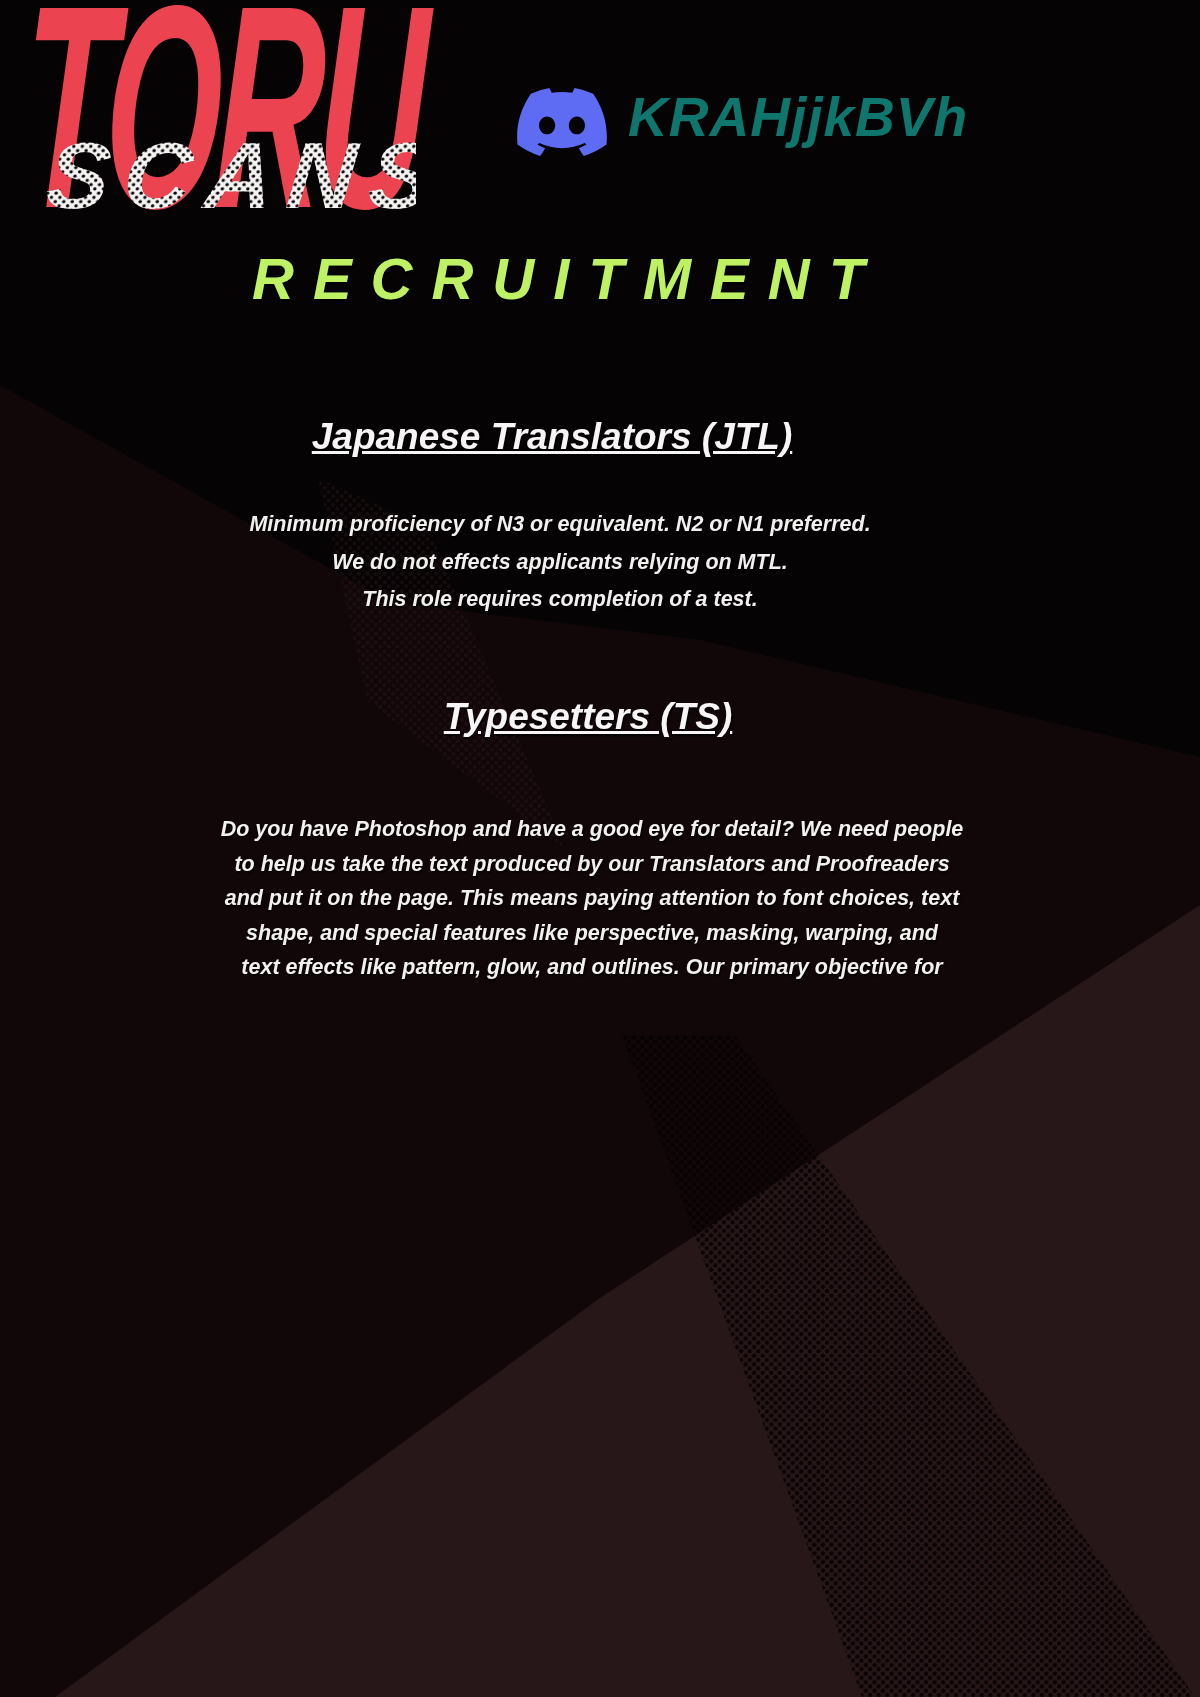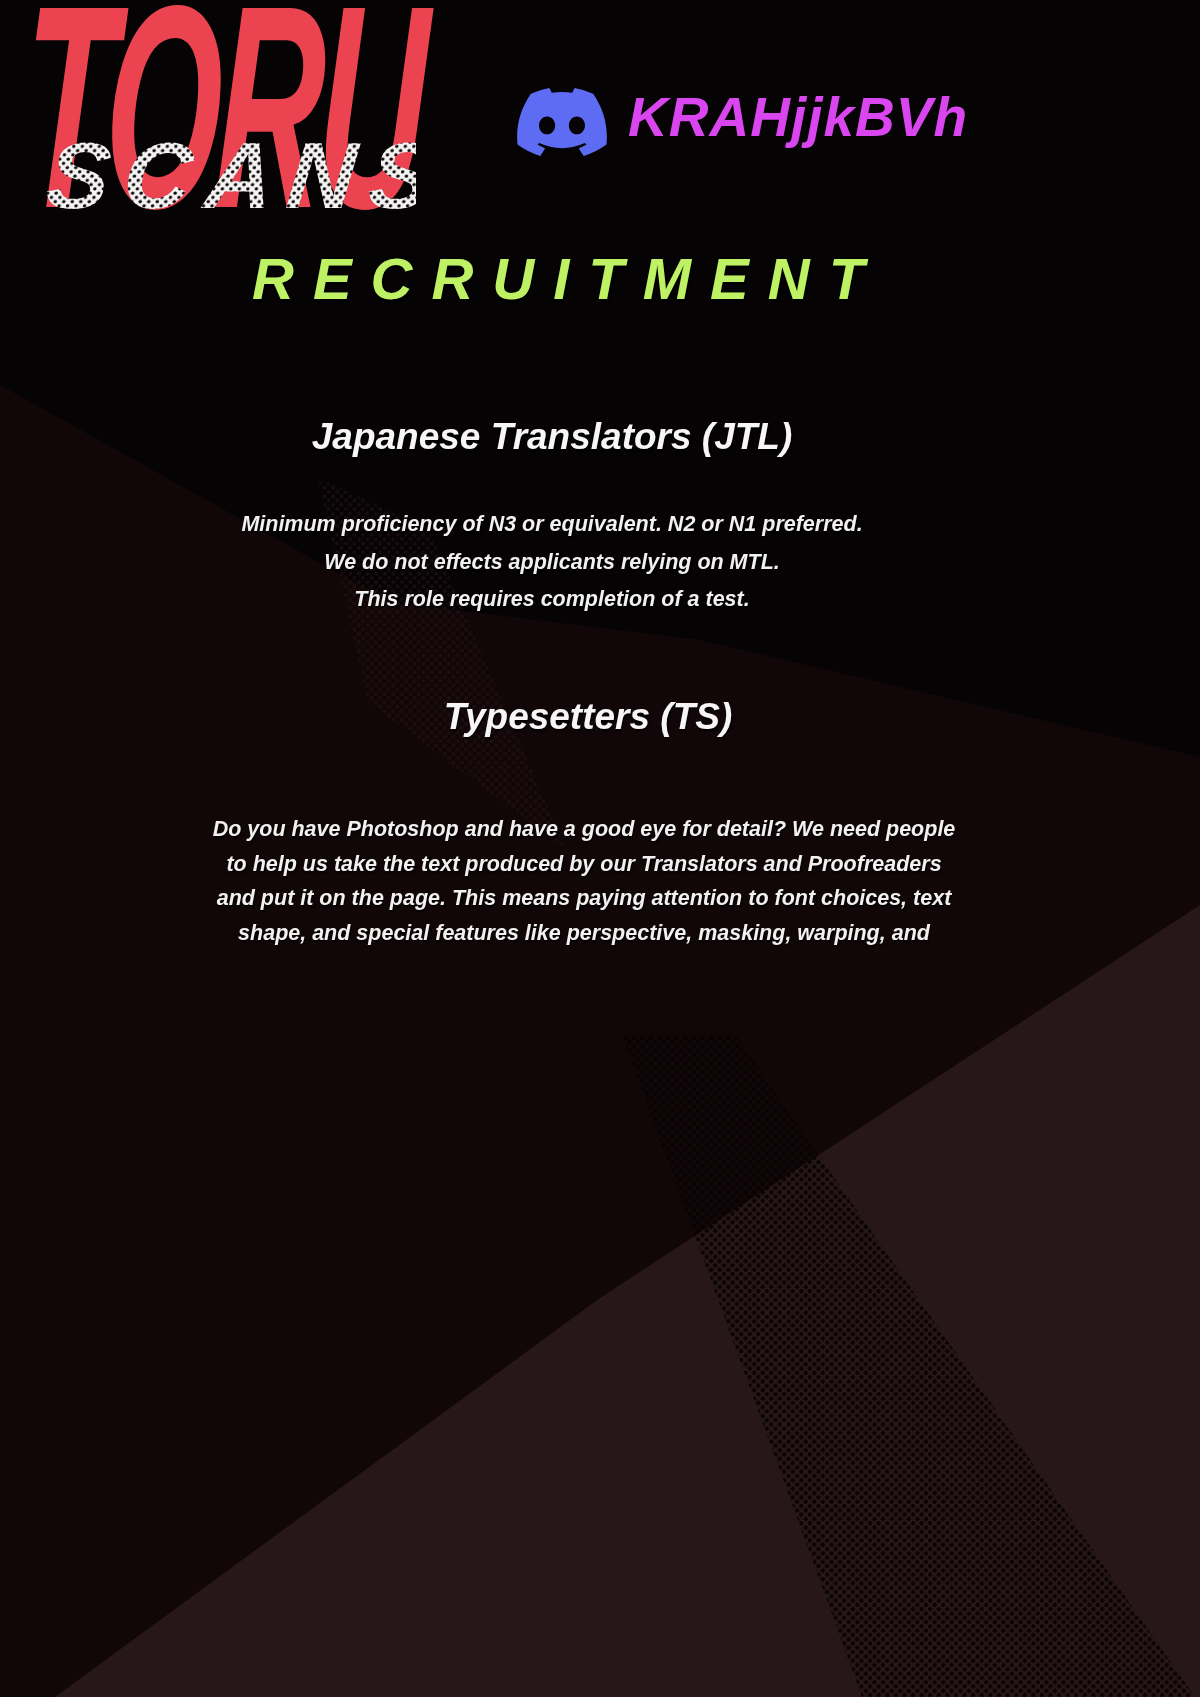--- a/index.html
+++ b/index.html
@@ -48,45 +48,47 @@
     transform:scaleY(1.93) skewX(-4deg);
     transform-origin:top left;
     white-space:nowrap;
   }
   .logo-scans-svg{position:absolute;left:36px;top:100px;}
   
   .discord-icon{position:absolute;left:517px;top:88px;}
   .discord-code{
     position:absolute;left:628px;top:84px;
     font:italic 700 55px/1.2 "Liberation Sans",sans-serif;
-    color:#d946ef;letter-spacing:1px;white-space:nowrap;
+    color:#0f766e;letter-spacing:1px;white-space:nowrap;
   }
   
   .title{
     position:absolute;left:252px;top:244px;margin:0;
     font:italic 700 58px/1.2 "Liberation Sans",sans-serif;
     color:#bef264;letter-spacing:19px;white-space:nowrap;
     text-shadow:1px 2px 2px rgba(0,0,0,.85);
   }
   
   .role-heading{
     position:absolute;left:0;width:1104px;margin:0;
     text-align:center;
     font:italic 700 37px/1.2 "Liberation Sans",sans-serif;
     color:#f7f5f5;
     text-shadow:1px 2px 2px rgba(0,0,0,.85);
+    text-decoration:underline;
   }
   .heading-jtl{top:415px;}
   .heading-ts{top:695px;margin-left:36px;}
   .role-body{
     position:absolute;left:0;width:1104px;
     text-align:center;
     font:italic 700 21.5px "Liberation Sans",sans-serif;
     color:#f3f0f0;
     text-shadow:1px 2px 2px rgba(0,0,0,.85);
+    padding-left:8px;
   }
   .body-jtl{top:506px;line-height:37.5px;}
   .body-ts{top:812px;line-height:34.6px;margin-left:32px;}
 </style>
 </head>
 <body>
 
 <div class="poster">
 
   <div class="bg-panel"></div>
@@ -120,15 +122,16 @@
     <div class="line">We do not effects applicants relying on MTL.</div>
     <div class="line">This role requires completion of a test.</div>
   </div>
 
   <h2 class="role-heading heading-ts">Typesetters (TS)</h2>
   <div class="role-body body-ts">
     <div class="line">Do you have Photoshop and have a good eye for detail? We need people</div>
     <div class="line">to help us take the text produced by our Translators and Proofreaders</div>
     <div class="line">and put it on the page. This means paying attention to font choices, text</div>
     <div class="line">shape, and special features like perspective, masking, warping, and</div>
+    <div class="line">text effects like pattern, glow, and outlines. Our primary objective for</div>
   </div>
 
 </div>
 
 </body></html>

